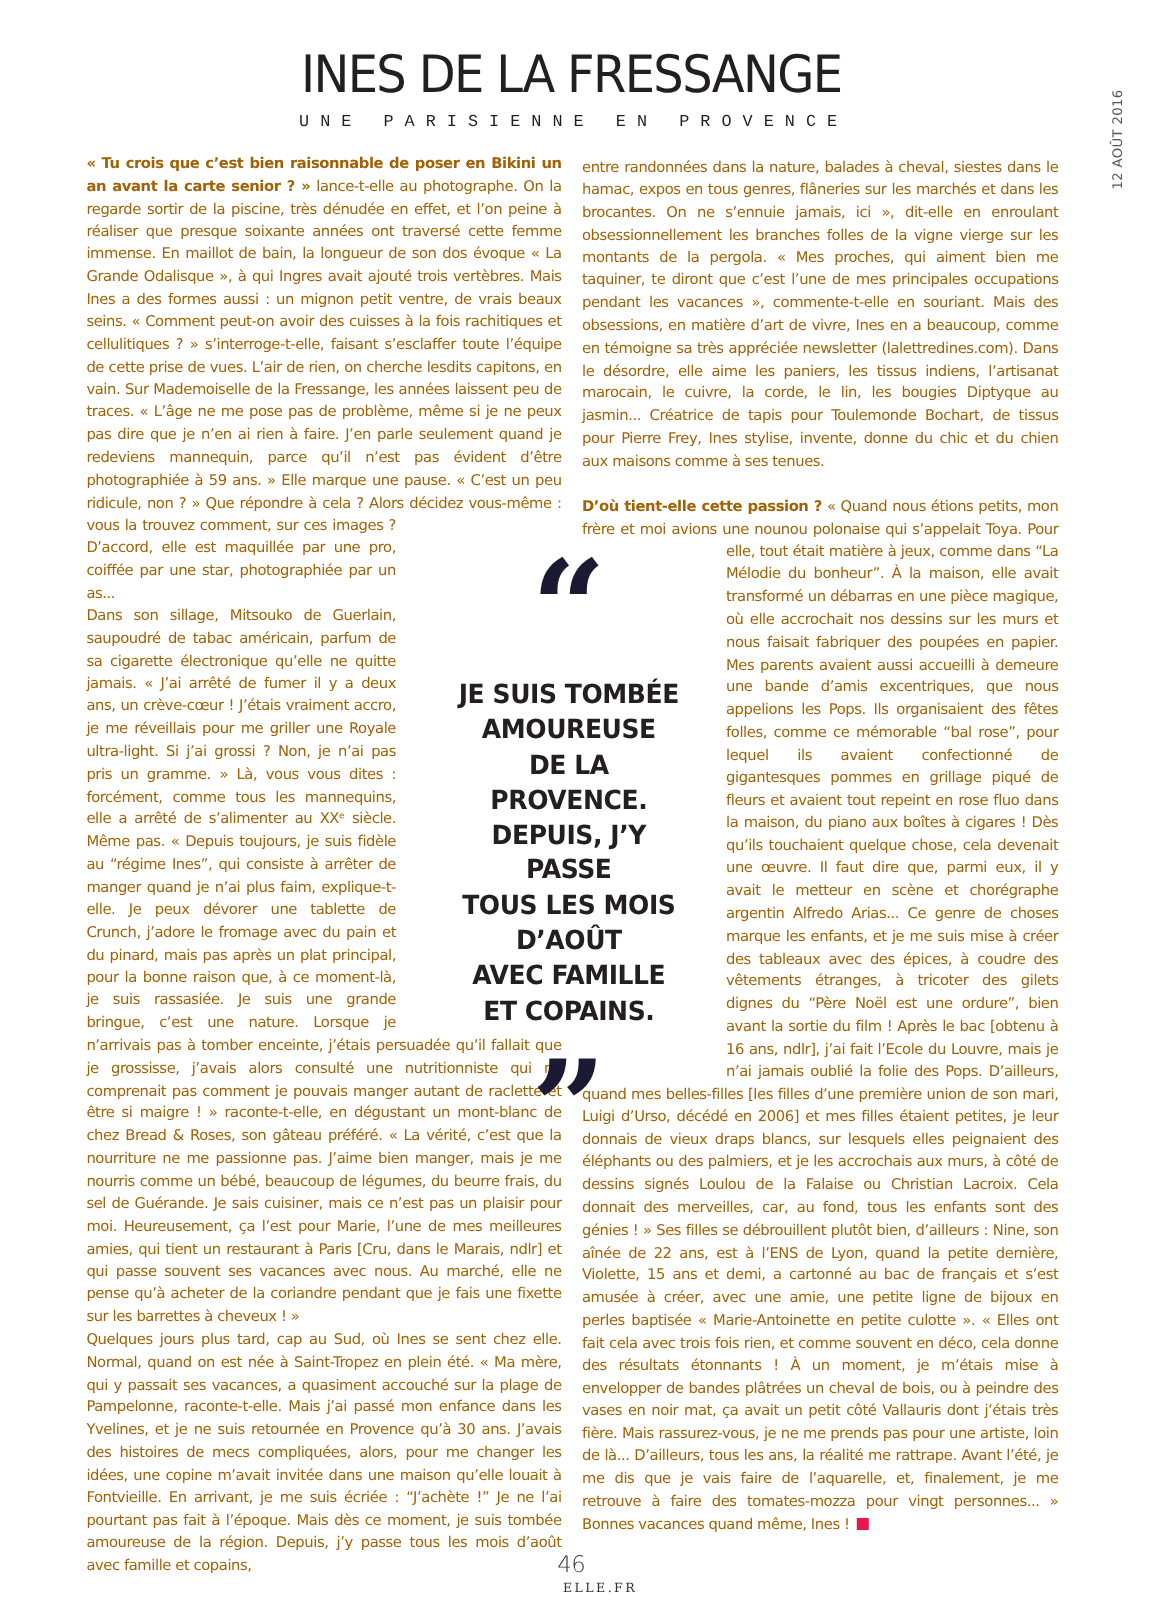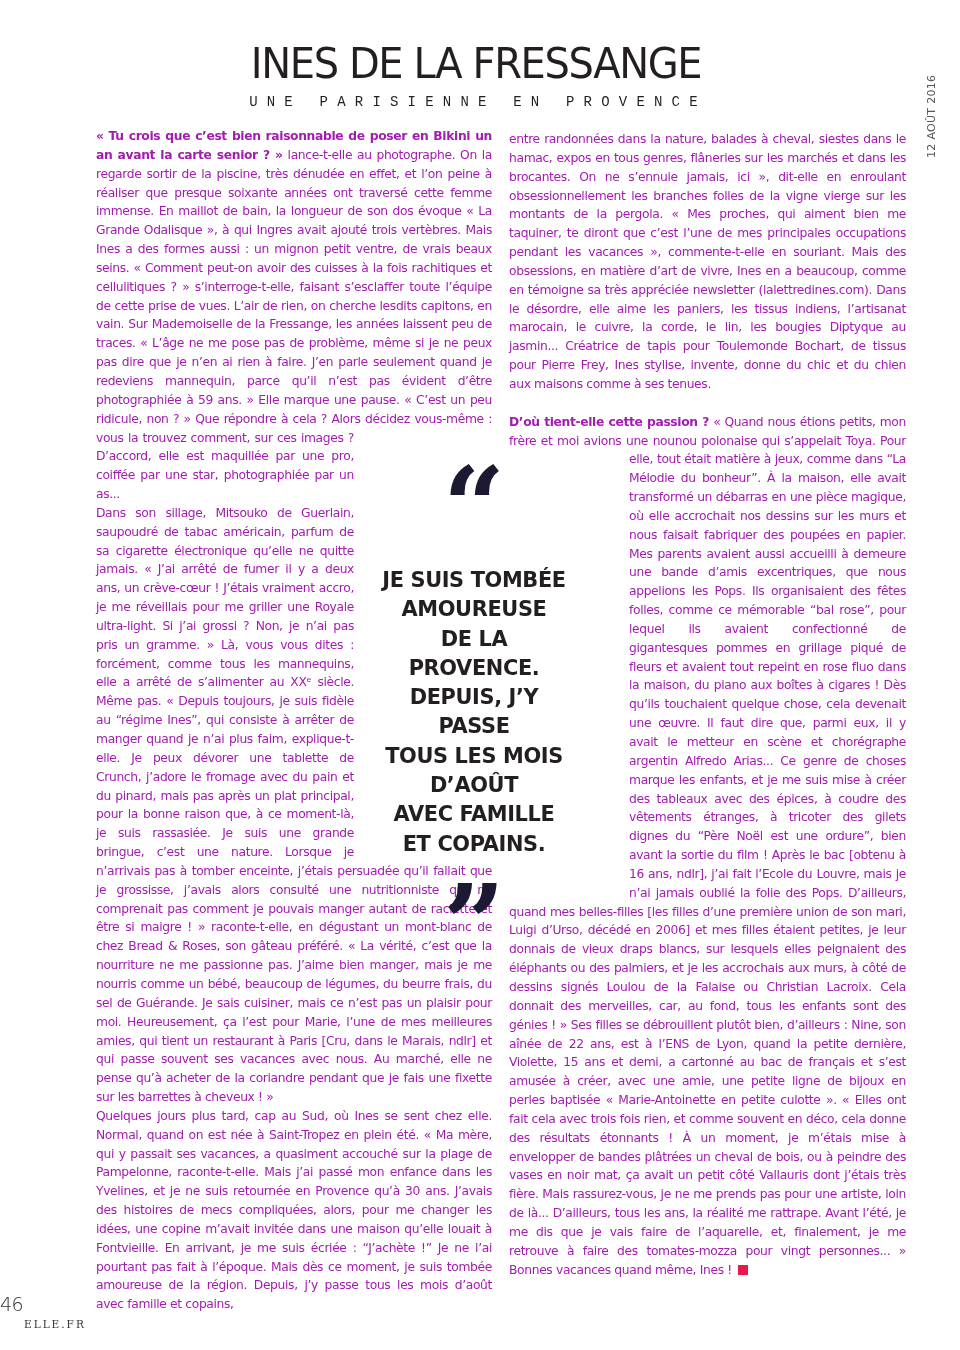--- a/index.html
+++ b/index.html
@@ -6,39 +6,39 @@
   body { width: 960px; height: 1350px; position: relative; overflow: hidden;
          font-family: "DejaVu Sans", sans-serif; color: #231f20; }
   .title { position: absolute; left: 0; top: 38px; width: 952px; text-align: center;
            font-family: "DejaVu Sans", sans-serif; font-size: 43px; font-weight: normal;
            letter-spacing: -1.5px; color: #231f20; transform: scaleX(0.93); transform-origin: center; margin: 0; }
   .subtitle { position: absolute; left: 0; top: 94px; width: 956px; text-align: center;
               font-size: 14px; letter-spacing: 9.2px; color: #231f20; margin: 0; font-family: Liberation Mono, monospace; }
   .date { position: absolute; left: 925px; top: 158px; transform: rotate(-90deg); transform-origin: left top;
           font-size: 11px; color: #555; letter-spacing: 0.3px; white-space: nowrap; }
   .col { position: absolute; font-size: 12.3px; line-height: 18.85px; text-align: justify;
-         letter-spacing: -0.35px; color: #a21caf; margin-left: 24px; }
+         letter-spacing: -0.35px; color: #a16207; }
   .col p { margin: 0; }
   .col-left { left: 72px; top: 127px; width: 396px; }
   .col-right { left: 485px; top: 130px; width: 397px; }
   .lead { font-weight: bold; }
   .gap { height: 18.85px; }
   .float-r { float: right; width: 138px; height: 415px; shape-outside: margin-box; }
   .float-r-spacer { float: right; width: 0; height: 305px; }
   .float-l-spacer { float: left; width: 0; height: 37.7px; }
   .float-l { clear: left; float: left; width: 120px; height: 452px; }
   .pull { position: absolute; left: 368px; top: 455px; width: 212px; text-align: center; }
   .quote-mark { font-family: "DejaVu Serif", serif; font-size: 108px; line-height: 60px; font-weight: bold;
                 color: #1c1a33; height: 64px; overflow: visible; }
   .quote-open { padding-top: 22px; }
   .pull-text { margin-top: 24px; font-size: 22px; line-height: 29.3px; font-weight: bold; color: #231f20;
                letter-spacing: -0.4px; transform: scaleX(0.95); }
   .quote-close { margin-top: 36px; }
   .end-mark { display: inline-block; width: 10px; height: 10px; background: #e8174c; margin-left: 6px; vertical-align: -1px; }
-  .folio { position: absolute; left: 0; width: 952px; text-align: left; }
+  .folio { position: absolute; left: 0; width: 952px; text-align: center; }
   .page-num { top: 1293px; font-size: 19px; color: #333; font-weight: 200; letter-spacing: -0.5px; }
   .brand { top: 1318px; font-family: "DejaVu Serif", serif; font-size: 10.5px; letter-spacing: 2px; color: #333; margin-left: 24px; }
 </style>
 </head>
 <body>
 
 <h1 class="title">INES DE LA FRESSANGE</h1>
 <p class="subtitle">UNE PARISIENNE EN PROVENCE</p>
 <div class="date">12 AOÛT 2016</div>
 

